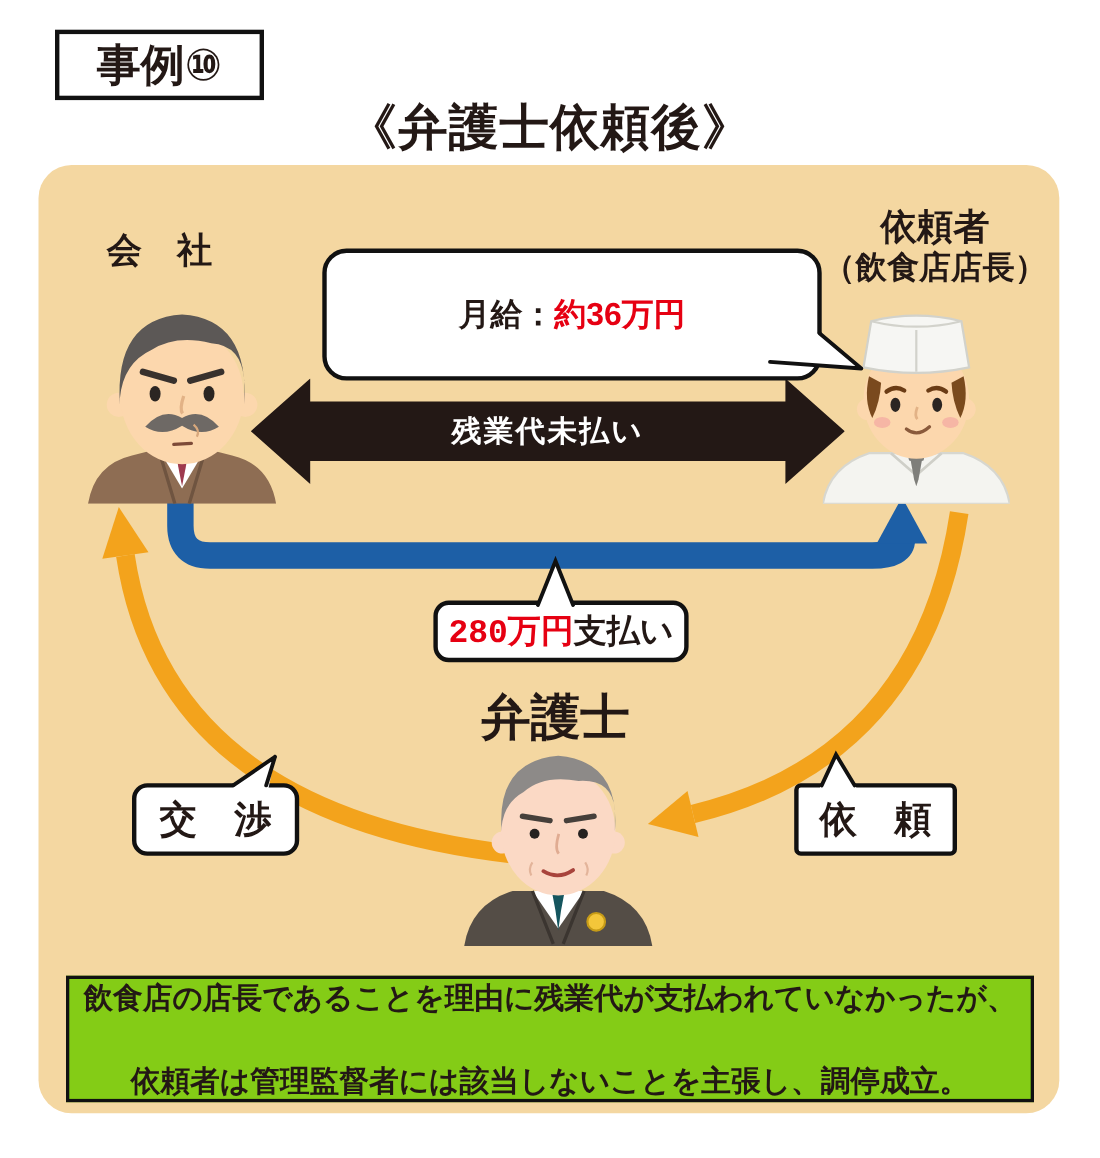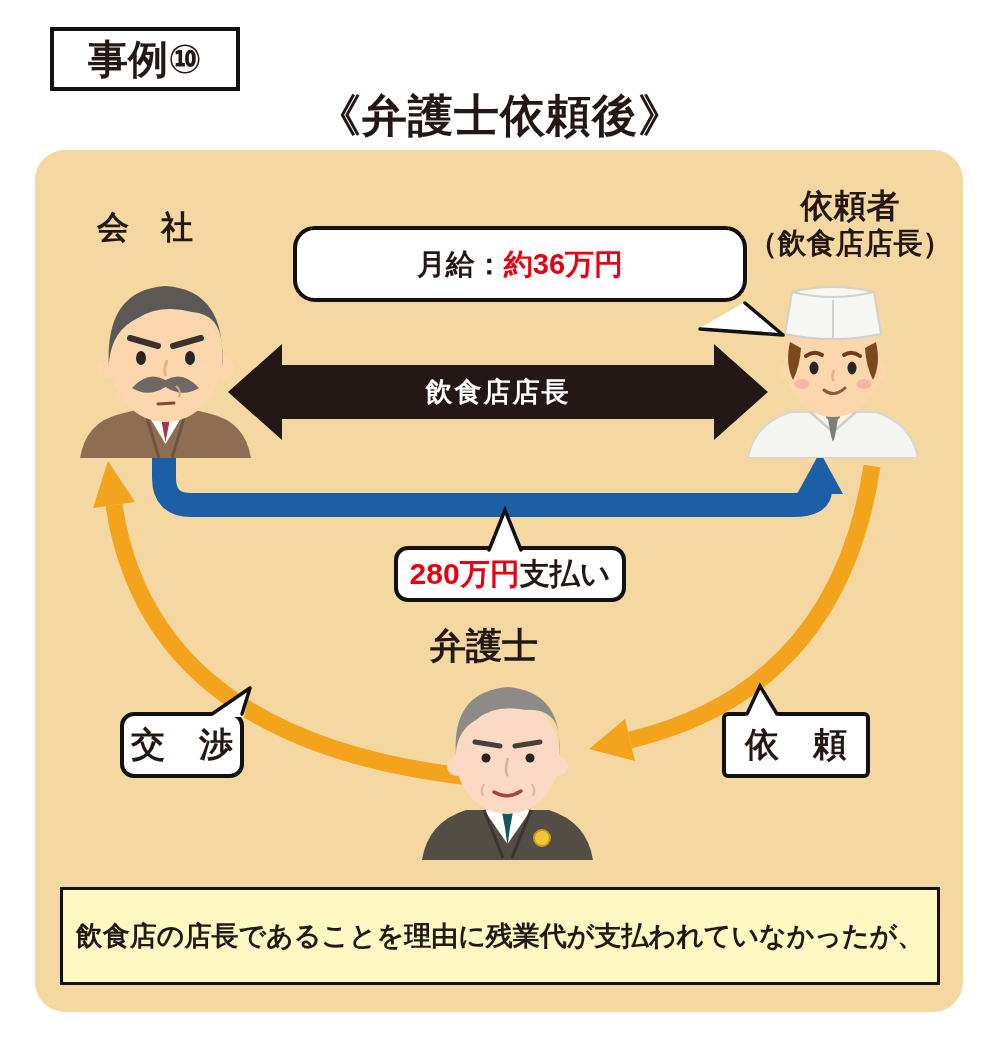--- a/index.html
+++ b/index.html
@@ -23,43 +23,43 @@
   .panel {
     left:35px; top:150px; width:928px; height:862px;
     background:#f4d7a1; border-radius:30px; z-index:0;
   }
   .arrows-layer { left:0; top:0; width:1000px; height:1053px; z-index:1; pointer-events:none; }
   .avatar { z-index:2; }
   .actor-label { z-index:3; text-align:center; }
   .company-label { left:40px; top:206px; width:210px; font-size:32px; }
   .client-label  { left:760px; top:184px; width:180px; font-size:33px; }
   .client-sublabel { left:745px; top:224px; width:210px; font-size:29px; }
-  .lawyer-label  { left:394px; top:622px; width:180px; font-size:36px; }
+  .lawyer-label  { left:415px; top:622px; width:180px; font-size:45px; }
   .unpaid-arrow-svg { left:228px; top:344px; z-index:2; }
   .unpaid-label {
     left:228px; top:344px; width:540px; height:96px; z-index:3;
     display:flex; align-items:center; justify-content:center;
     color:#fff; font-size:27px; letter-spacing:2px;
   }
   .bubble {
     background:#fff; border:4px solid #111; z-index:4;
     display:flex; align-items:center; justify-content:center;
   }
   .salary-bubble {
-    left:293px; top:226px; width:454px; height:76px; border-radius:22px;
+    left:293px; top:226px; width:454px; height:120px; border-radius:22px;
     flex-direction:column; font-size:29px; line-height:38px; text-align:center;
   }
-  .payment-bubble { left:394px; top:546px; width:232px; height:56px; border-radius:14px; font-size:30px; }
-  .negotiation-bubble { left:120px; top:712px; width:124px; height:66px; border-radius:14px; font-size:34px; }
+  .payment-bubble { left:394px; top:546px; width:232px; height:56px; border-radius:14px; font-size:30px;font-family:Liberation Mono, monospace; }
+  .negotiation-bubble { left:120px; top:712px; width:152px; height:66px; border-radius:14px; font-size:34px; }
   .request-bubble { left:722px; top:712px; width:148px; height:66px; border-radius:6px; font-size:34px; }
   .red { color:#e60012; }
   .tails-layer { left:0; top:0; width:1000px; height:1053px; z-index:5; pointer-events:none; }
   .summary-box {
-    left:60px; top:887px; width:880px; height:98px; z-index:4;
-    background:#fef9c3; border:3px solid #111;
+    left:60px; top:887px; width:880px; height:115px; z-index:4;
+    background:#84cc16; border:3px solid #111;
     display:flex; flex-direction:column; align-items:center; justify-content:center;
     font-size:27px; line-height:40px; text-align:center;gap:36px;
   }
 </style>
 </head>
 <body>
 
 <div class="page">
 
   <div class="abs badge">
@@ -144,21 +144,21 @@
     <circle cx="66" cy="98" r="4.5" fill="#262220"></circle>
     <circle cx="110" cy="98" r="4.5" fill="#262220"></circle>
     <path d="M88,98 Q84,112 88,116" stroke="#e0ac92" stroke-width="2.5" fill="none"></path>
     <path d="M74,132 Q87.5,140 101,131" stroke="#a8443c" stroke-width="3.5" fill="none" stroke-linecap="round"></path>
     <path d="M64,124 Q60,130 63,136 M112,124 Q116,130 113,136" stroke="#e3b49a" stroke-width="2" fill="none"></path>
   </svg>
 
   <svg class="abs unpaid-arrow-svg" width="540" height="96" viewBox="0 0 540 96">
     <polygon points="0,48 54,0 54,21 486,21 486,0 540,48 486,96 486,75 54,75 54,96" fill="#231815"></polygon>
   </svg>
-  <div class="abs unpaid-label">飲食店店長</div>
+  <div class="abs unpaid-label">残業代未払い</div>
 
   <div class="abs bubble salary-bubble">
     <div>
       <span>月給：</span><span class="red">約36万円</span>
     </div>
   </div>
 
   <div class="abs bubble payment-bubble">
     <span class="red">280万円</span>
       <span>支払い</span>
@@ -185,15 +185,16 @@
       <path d="M212,714 L250,688 M242,714 L250,688" stroke="#111" stroke-width="3.5" stroke-linecap="round" fill="none"></path>
     </g>
     <g>
       <polygon points="745,717 779,717 760,686" fill="#fff"></polygon>
       <path d="M747,714 L760,686 L777,714" stroke="#111" stroke-width="3.5" stroke-linecap="round" fill="none"></path>
     </g>
   </svg>
 
   <div class="abs summary-box">
     <div>飲食店の店長であることを理由に残業代が支払われていなかったが、</div>
+    <div>依頼者は管理監督者には該当しないことを主張し、調停成立。</div>
   </div>
 
 </div>
 
 </body></html>

